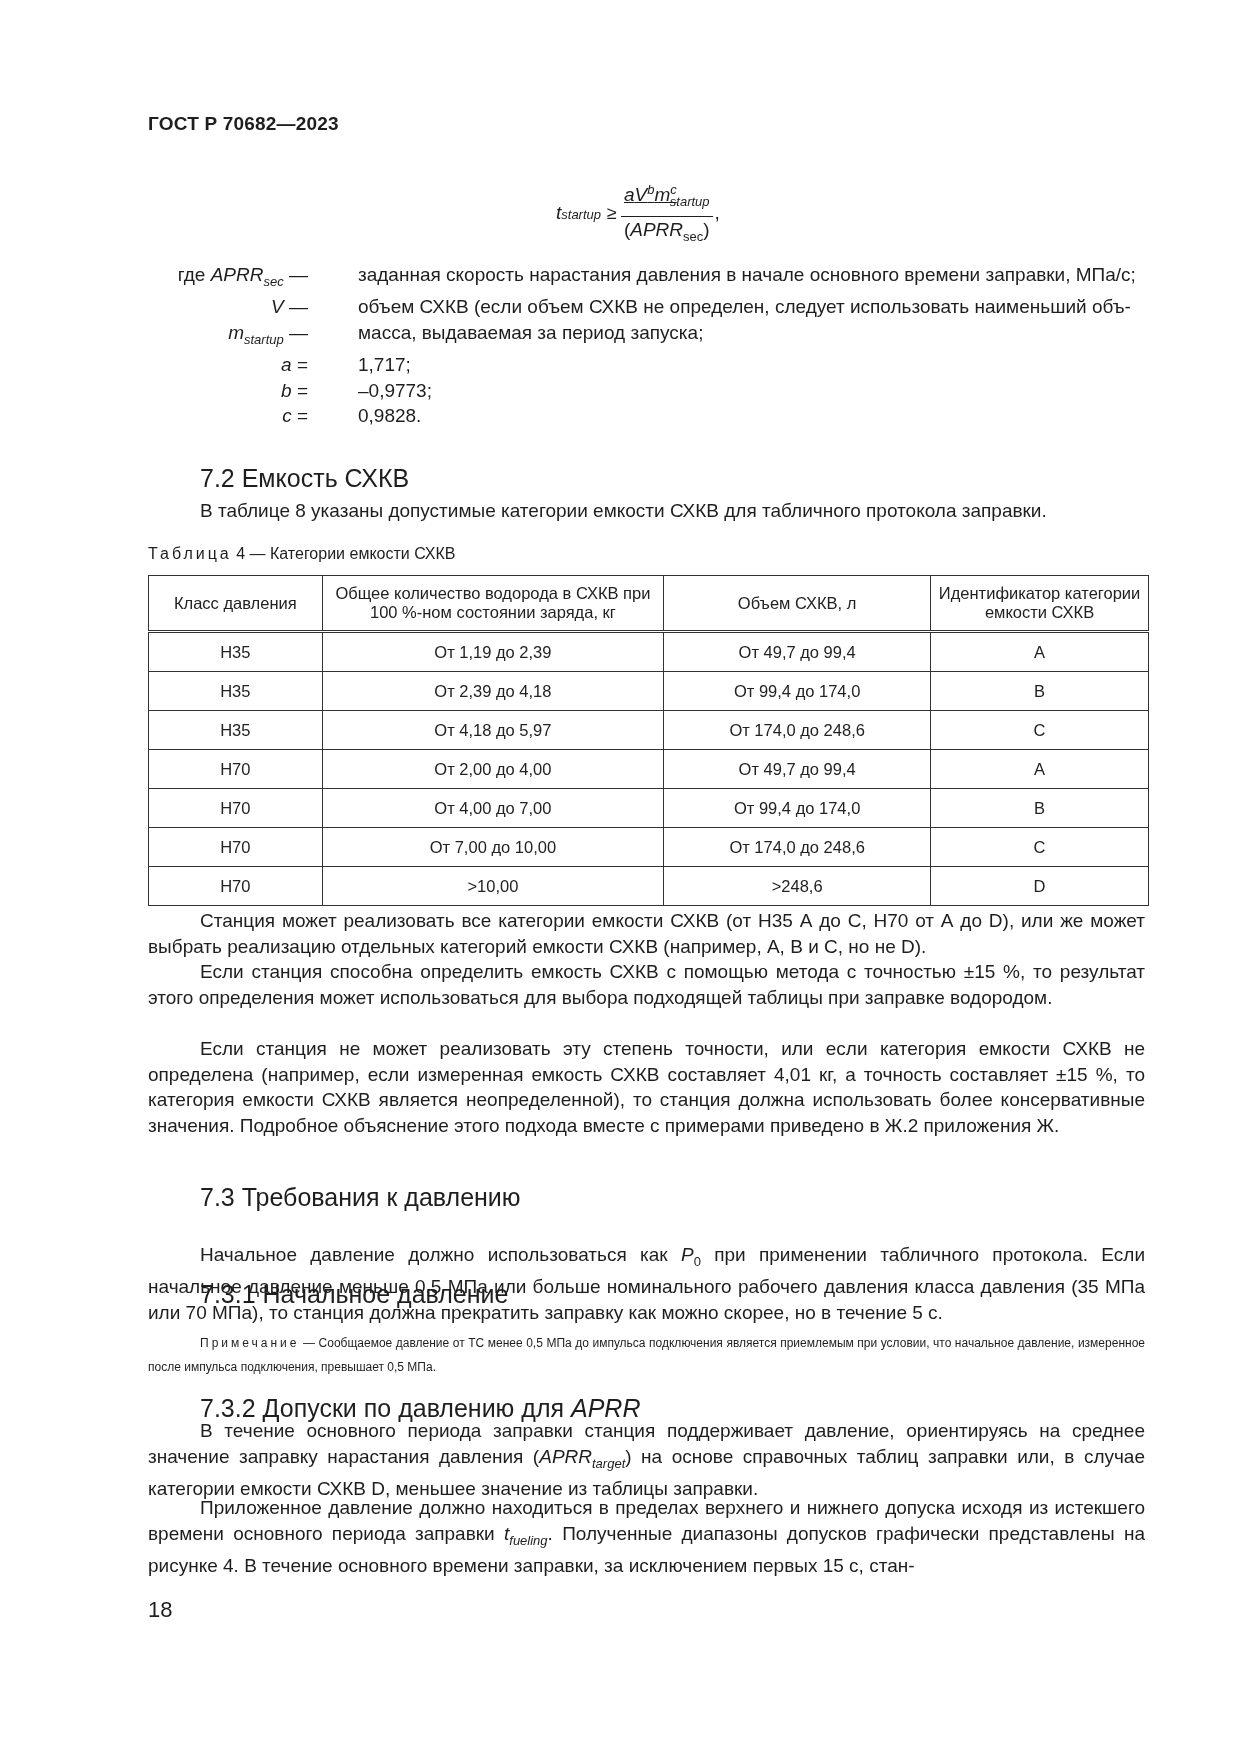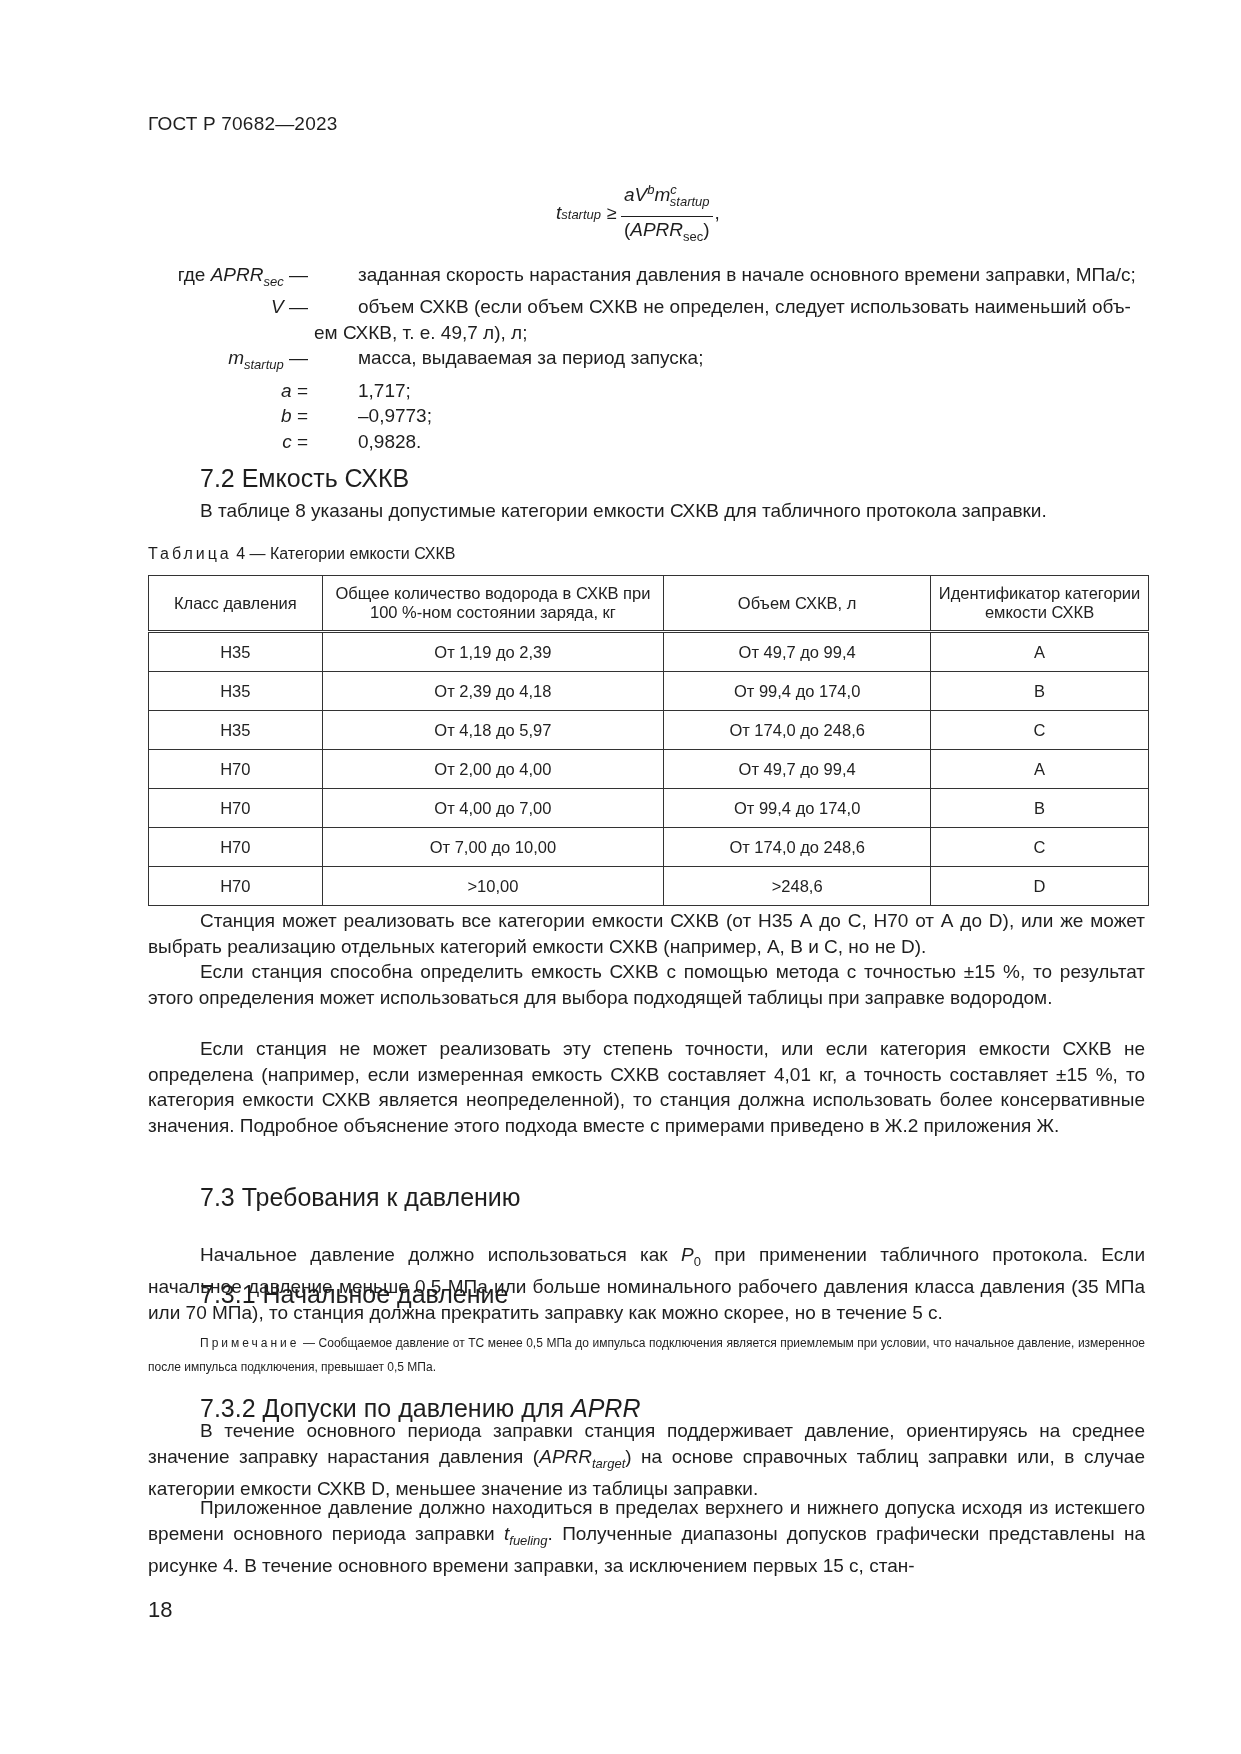--- a/index.html
+++ b/index.html
@@ -2,32 +2,32 @@
 <html><head>
   <meta charset="utf-8">
   <style>
     html, body { margin: 0; padding: 0; background: #ffffff; }
     body {
       width: 1241px; height: 1754px; position: relative; overflow: hidden;
       font-family: "Liberation Sans", sans-serif; color: #1e1e1e;
     }
     .page-header {
       position: absolute; left: 148px; top: 113px;
-      font-weight: normal; font-size: 19px; letter-spacing: 0.2px;
+      font-weight: bold; font-size: 19px; letter-spacing: 0.2px;
     }
     .formula {
       position: absolute; left: 556px; top: 178px;
       display: flex; align-items: center; font-size: 19px;
     }
     .formula i { font-style: italic; }
     .formula .lhs { display: flex; align-items: baseline; margin-right: 6px; }
     .formula sub, .formula sup { font-size: 13px; }
     .formula .ge { margin-right: 4px; font-size: 18px; }
     .frac { display: inline-flex; flex-direction: column; align-items: center; }
-    .frac .num { padding: 0 3px 2px; border-bottom: 1px solid #1e1e1e; line-height: 24px; }
+    .frac .num { padding: 0 3px 2px; border-bottom: 1px solid #1e1e1e; line-height: 24px; text-decoration: underline; }
     .frac .den { padding: 1px 3px 0; line-height: 24px; }
     .formula .comma { margin-left: 2px; align-self: center; }
 
     .defs { position: absolute; left: 148px; top: 262px; width: 1000px; font-size: 19px; }
     .def-row { display: flex; line-height: 25.5px; gap: 44px; }
     .def-sym { width: 160px; text-align: right; padding-right: 6px; white-space: nowrap; }
     .def-sym i { font-style: italic; }
     .def-sym sub { font-size: 13px; font-style: italic; }
     .def-text { flex: 1; text-align: justify; }
     .def-cont { padding-left: 166px; line-height: 25.5px; }
@@ -87,21 +87,20 @@
 
 <div class="defs">
   <div class="def-row">
     <span class="def-sym"><span>где </span><i>APRR</i><sub>sec</sub><span> —</span></span>
     <span class="def-text">заданная скорость нарастания давления в начале основного времени заправки, МПа/с;</span>
   </div>
   <div class="def-row">
     <span class="def-sym"><i>V</i><span> —</span></span>
     <span class="def-text">объем СХКВ (если объем СХКВ не определен, следует использовать наименьший объ-</span>
   </div>
-  <div class="def-cont">ем СХКВ, т. е. 49,7 л), л;</div>
   <div class="def-row">
     <span class="def-sym"><i>m</i><sub>startup</sub><span> —</span></span>
     <span class="def-text">масса, выдаваемая за период запуска;</span>
   </div>
   <div class="def-row">
     <span class="def-sym"><i>a</i><span> =</span></span>
     <span class="def-text">1,717;</span>
   </div>
   <div class="def-row">
     <span class="def-sym"><i>b</i><span> =</span></span>

